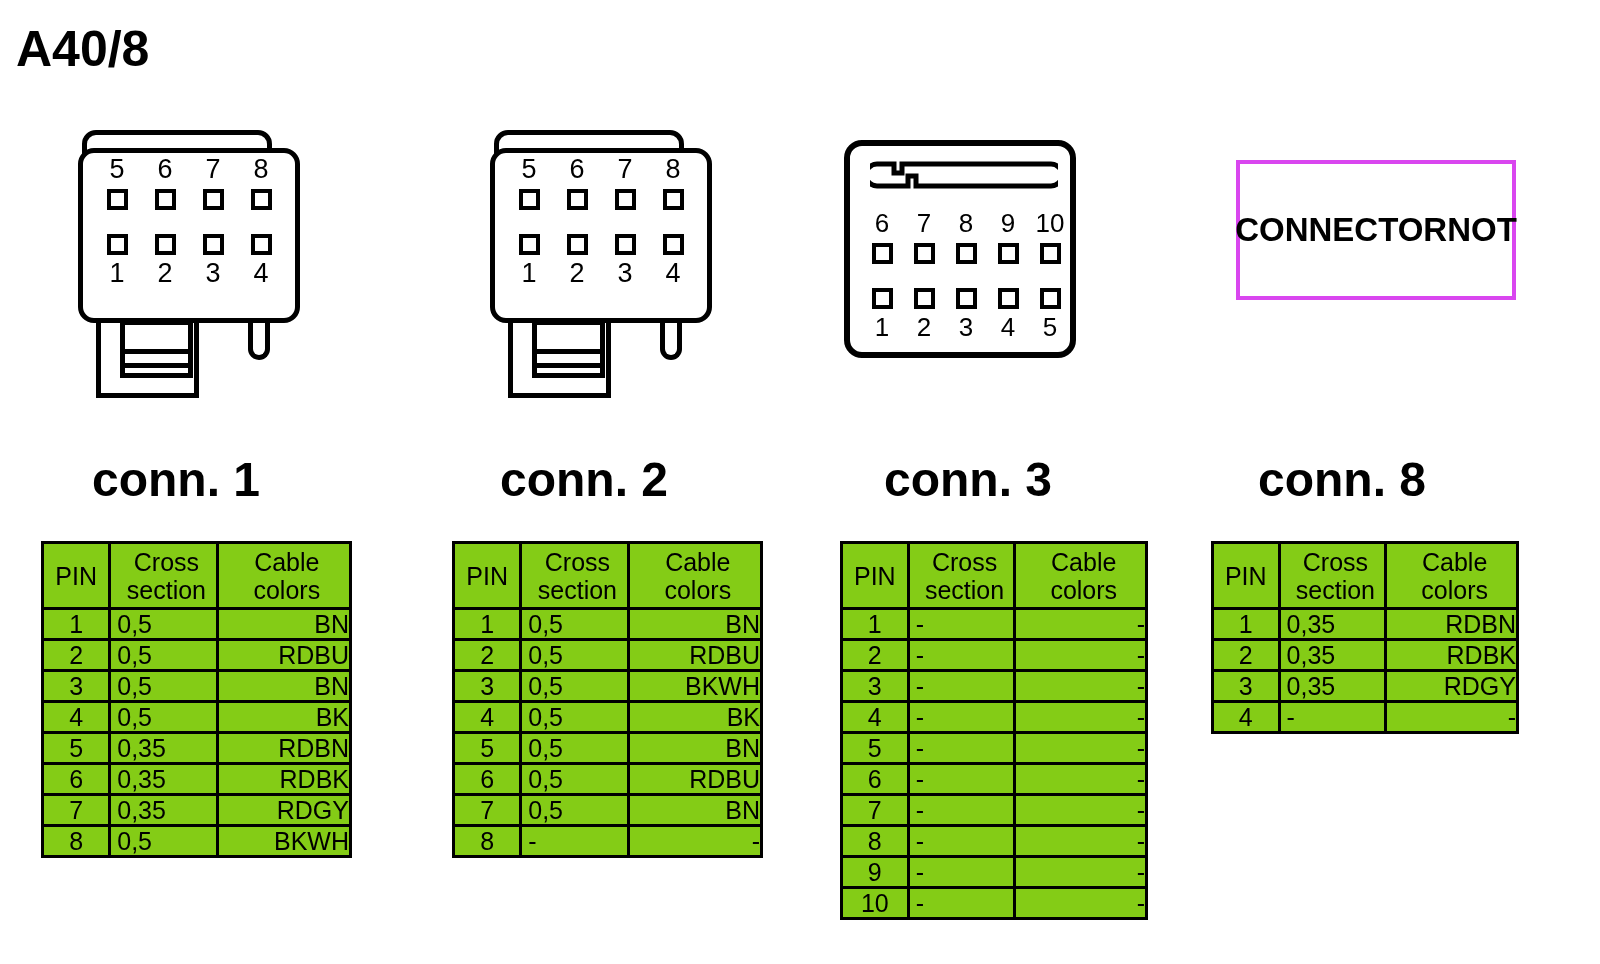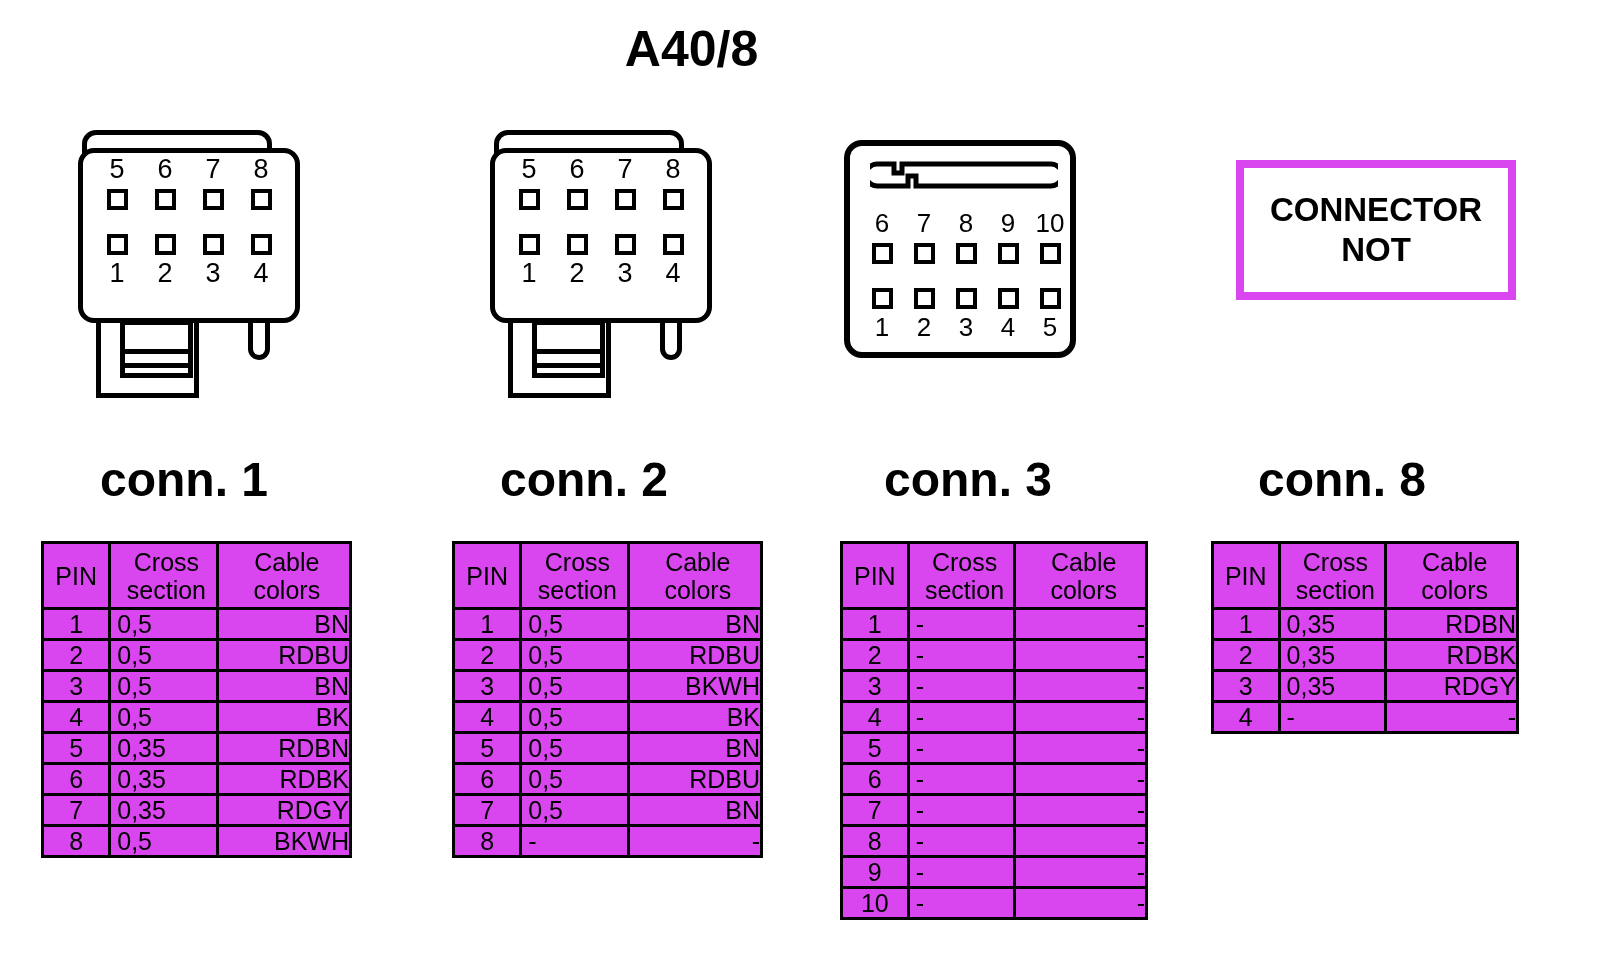--- a/index.html
+++ b/index.html
@@ -10,24 +10,24 @@
   body {
     width: 1600px;
     height: 964px;
     position: relative;
     font-family: "Liberation Sans", sans-serif;
     color: #000000;
     overflow: hidden;
   }
   .page-title {
     position: absolute;
-    left: 4px;
+    left: 16px;
     top: 20px;
     width: 1375px;
-    text-align: center;
+    text-align: left;
     font-size: 50px;
     font-weight: bold;
     letter-spacing: 0px;
   }
 
   
   .conn-col {
     position: absolute;
     top: 120px;
   }
@@ -149,52 +149,52 @@
     padding: 0 2px;
   }
   .pin-grid-10 .pin-num { width: 36px; font-size: 26px; }
   .pin-grid-10 .pin-box-cell { width: 36px; }
 
   
   .not-avail-box {
     position: absolute;
     left: 26px; top: 40px;
     width: 280px; height: 140px;
-    border: 8px solid #d946ef;
+    border: 4px solid #d946ef;
     box-sizing: border-box;
     display: flex;
-    flex-direction: column;
+    flex-direction: row;
     align-items: center;
     justify-content: center;
     background: #fff;
   }
   .not-avail-line {
     font-size: 33px;
     font-weight: bold;
     line-height: 40px;
     text-align: center;
   }
 
   
   .conn-label {
     position: absolute;
     top: 452px;
     font-size: 48px;
     font-weight: bold;
   }
-  .conn-label.l1 { left: 100px; }
+  .conn-label.l1 { left: 92px; }
   .conn-label.l2 { left: 500px; }
   .conn-label.l3 { left: 884px; }
   .conn-label.l4 { left: 1258px; }
 
   
   .pin-table {
     position: absolute;
     border-collapse: collapse;
-    background: #d946ef;
+    background: #84cc16;
     font-size: 25px;
     padding-left: 15px;
   }
   .pin-table.t1 { left: 41px;   top: 541px; width: 311px; }
   .pin-table.t2 { left: 452px;  top: 541px; width: 311px; }
   .pin-table.t3 { left: 840px;  top: 541px; width: 308px; }
   .pin-table.t4 { left: 1211px; top: 541px; width: 308px; }
 
   .pin-table th, .pin-table td {
     border: 3px solid #000;

